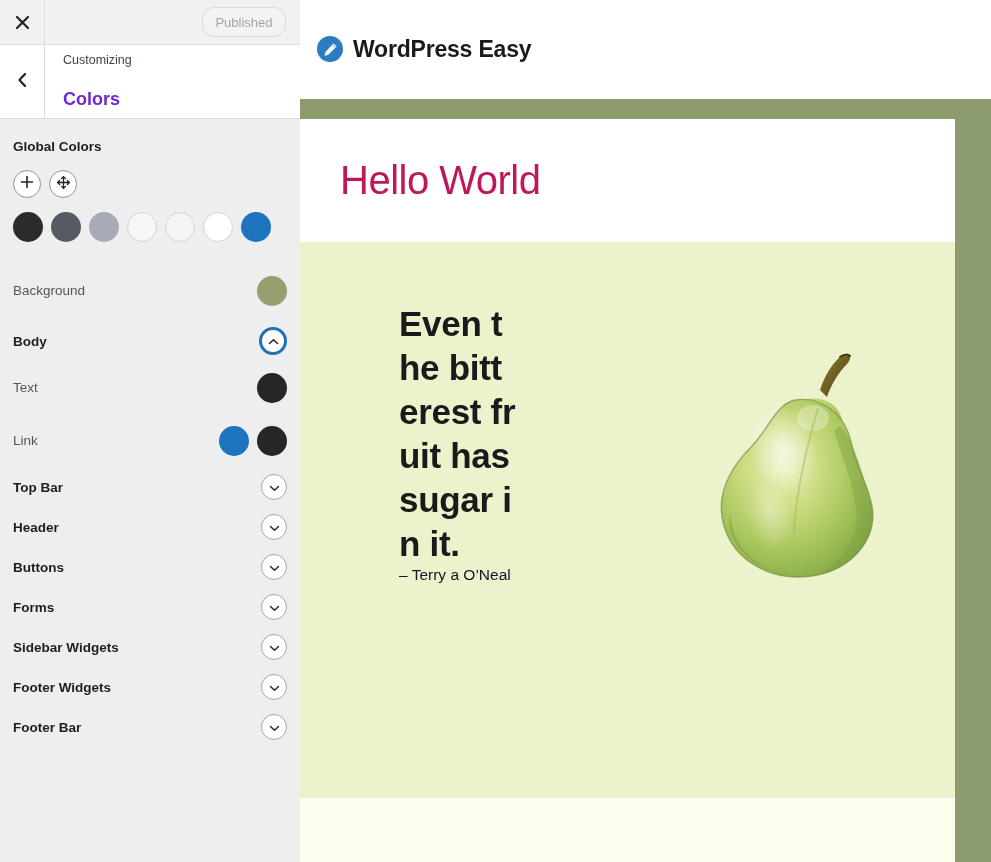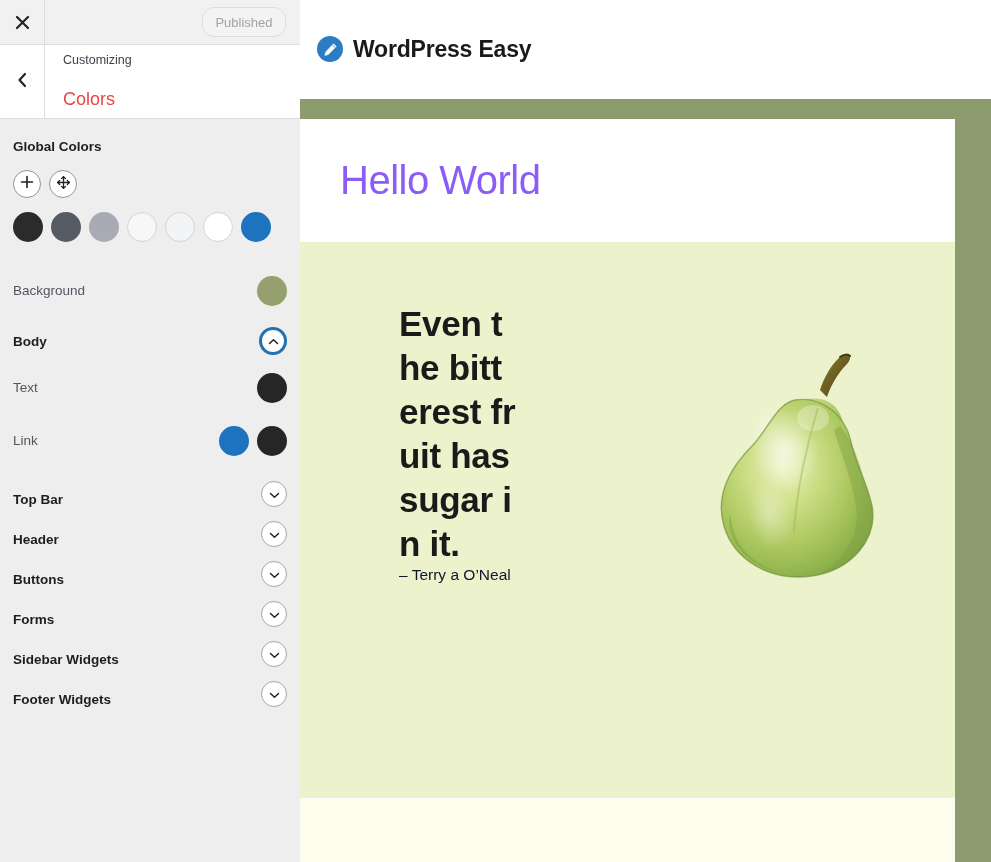--- a/index.html
+++ b/index.html
@@ -57,21 +57,21 @@
     border-right: 1px solid #dddddd;
     display: flex; align-items: center; justify-content: center;
     cursor: pointer;
   }
   .header-titles {
     flex: 1 1 auto;
     display: flex; flex-direction: column; justify-content: center;
     padding-left: 18px;
   }
   .header-eyebrow { font-size: 12.5px; color: #3c434a; line-height: 1.5; }
-  .header-title { font-size: 18px; color: #ef4444; line-height: 1.45; font-weight: 400; margin-top: 16px; }
+  .header-title { font-size: 18px; color: #6d28d9; line-height: 1.45; font-weight: 700; margin-top: 16px; }
 
   .sb-body { flex: 1 1 auto; overflow: hidden; padding: 0; }
 
   .global-colors { padding: 20px 13px 0 13px; }
   .gc-title { font-size: 13.5px; font-weight: 700; color: #1e1e1e; margin-bottom: 16px; }
   .gc-actions { display: flex; gap: 8px; margin-bottom: 14px; }
   .gc-action-btn {
     width: 28px; height: 28px; border-radius: 50%;
     border: 1px solid #949494; background: #fff;
     display: flex; align-items: center; justify-content: center;
@@ -99,21 +99,21 @@
     border: 1px solid #a7a7a7; background: #fff;
     display: flex; align-items: center; justify-content: center;
     cursor: pointer; flex: 0 0 26px;
   }
   .toggle-btn.active {
     border: 3px solid #2271b1;
     width: 28px; height: 28px; flex: 0 0 28px;
   }
   .color-dot { width: 30px; height: 30px; border-radius: 50%; cursor: pointer; flex: 0 0 30px; }
 
-  .section-row { height: 40px; align-items: flex-end; }
+  .section-row { height: 40px; }
 
   
   .preview {
     flex: 1 1 auto; height: 862px;
     position: relative; overflow: hidden;
     background: #8d9c6f;
   }
   .pv-header {
     height: 99px;
     background: #ffffff;
@@ -137,21 +137,21 @@
     width: 655px;
     bottom: 0;
     background: #ffffff;
   }
   .pv-hero {
     height: 123px;
     background: #ffffff;
     display: flex; align-items: center;
     padding-left: 40px;
   }
-  .hero-title { font-size: 40px; font-weight: 400; color: #8b5cf6; letter-spacing: -0.5px; }
+  .hero-title { font-size: 40px; font-weight: 400; color: #be185d; letter-spacing: -0.5px; }
 
   .pv-quote-area {
     background: #ecf2cc;
     height: 556px;
     position: relative;
     padding: 60px 0 0 99px;
   }
   .quote-text {
     font-size: 35px; font-weight: 700; line-height: 1.255;
     color: #1a1a1a;
@@ -344,20 +344,30 @@
           <span class="row-label-strong">Footer Widgets</span>
           <span class="toggle-btn">
             <span>
               <svg width="11" height="8" viewBox="0 0 11 8" aria-hidden="true">
                   <path d="M1.5 2.5 L5.5 6.2 L9.5 2.5" fill="none" stroke="#1d2327" stroke-width="1.5" stroke-linecap="round" stroke-linejoin="round"></path>
                 </svg>
             </span>
           </span>
         </div>
 
+        <div class="row section-row">
+          <span class="row-label-strong">Footer Bar</span>
+          <span class="toggle-btn">
+            <span>
+              <svg width="11" height="8" viewBox="0 0 11 8" aria-hidden="true">
+                  <path d="M1.5 2.5 L5.5 6.2 L9.5 2.5" fill="none" stroke="#1d2327" stroke-width="1.5" stroke-linecap="round" stroke-linejoin="round"></path>
+                </svg>
+            </span>
+          </span>
+        </div>
 
       </div>
     </div>
   </aside>
 
   <main class="preview">
 
     <div class="pv-header">
       <div class="site-brand">
         <span class="site-logo">

